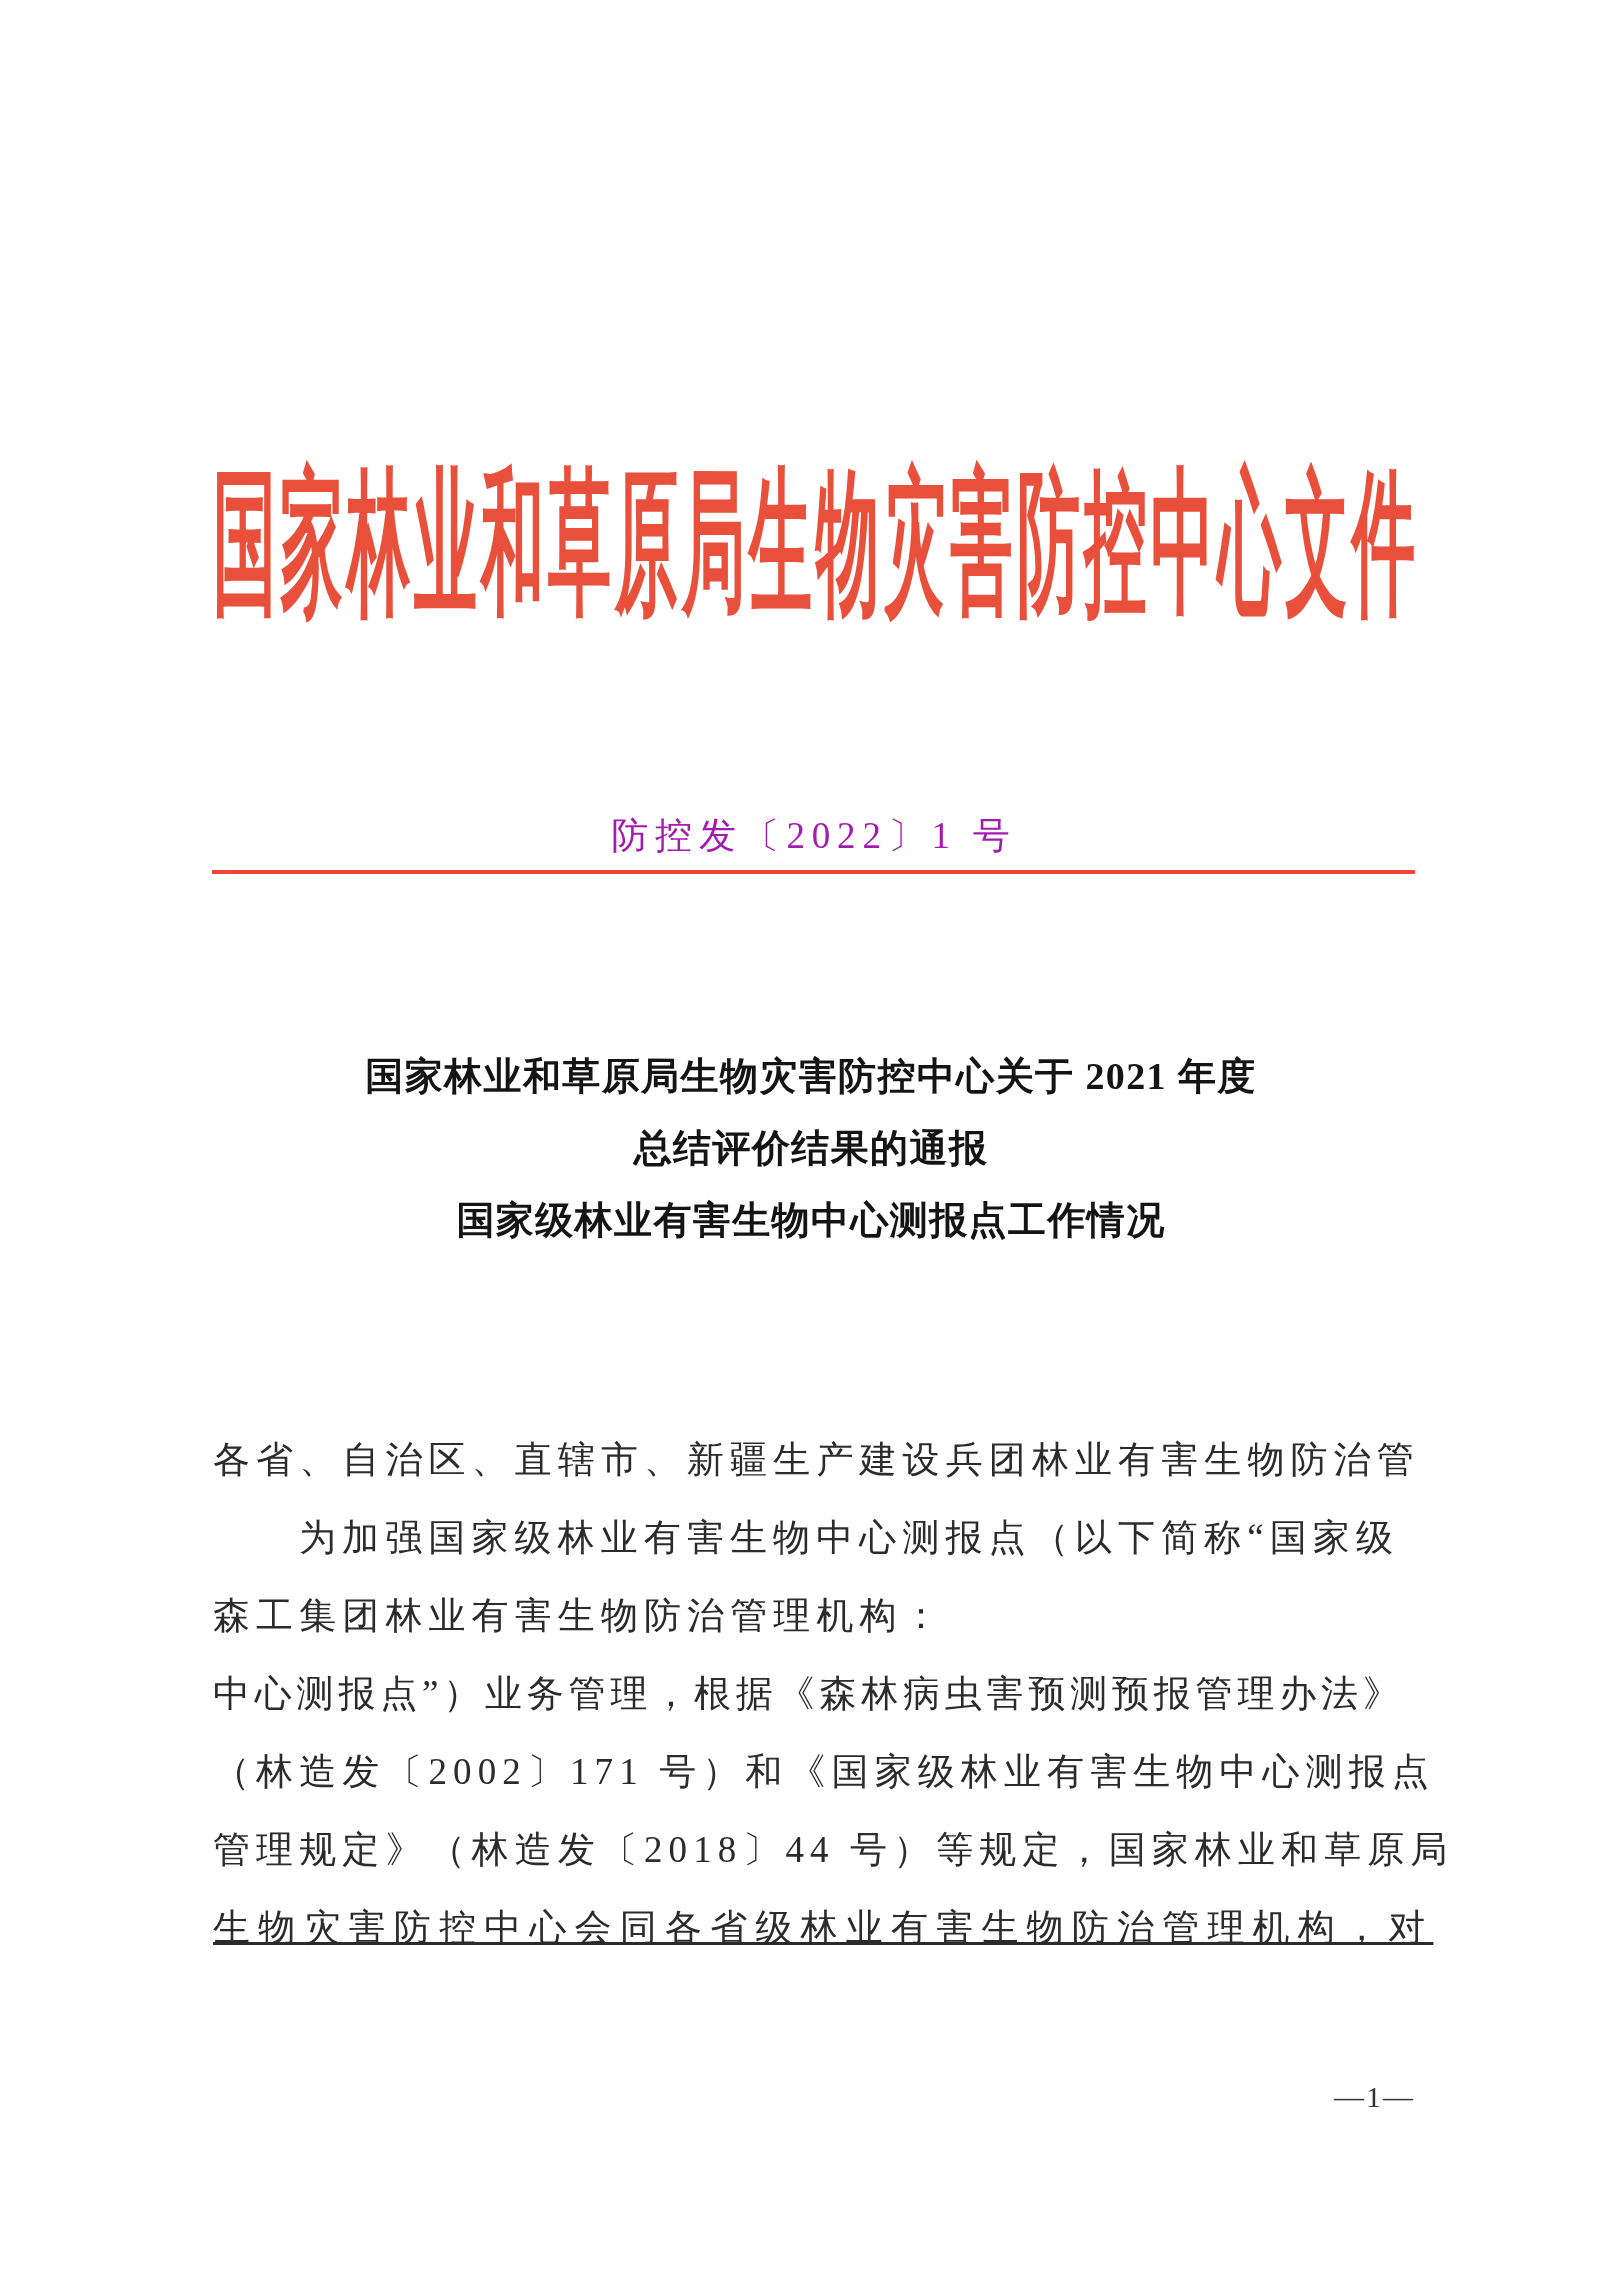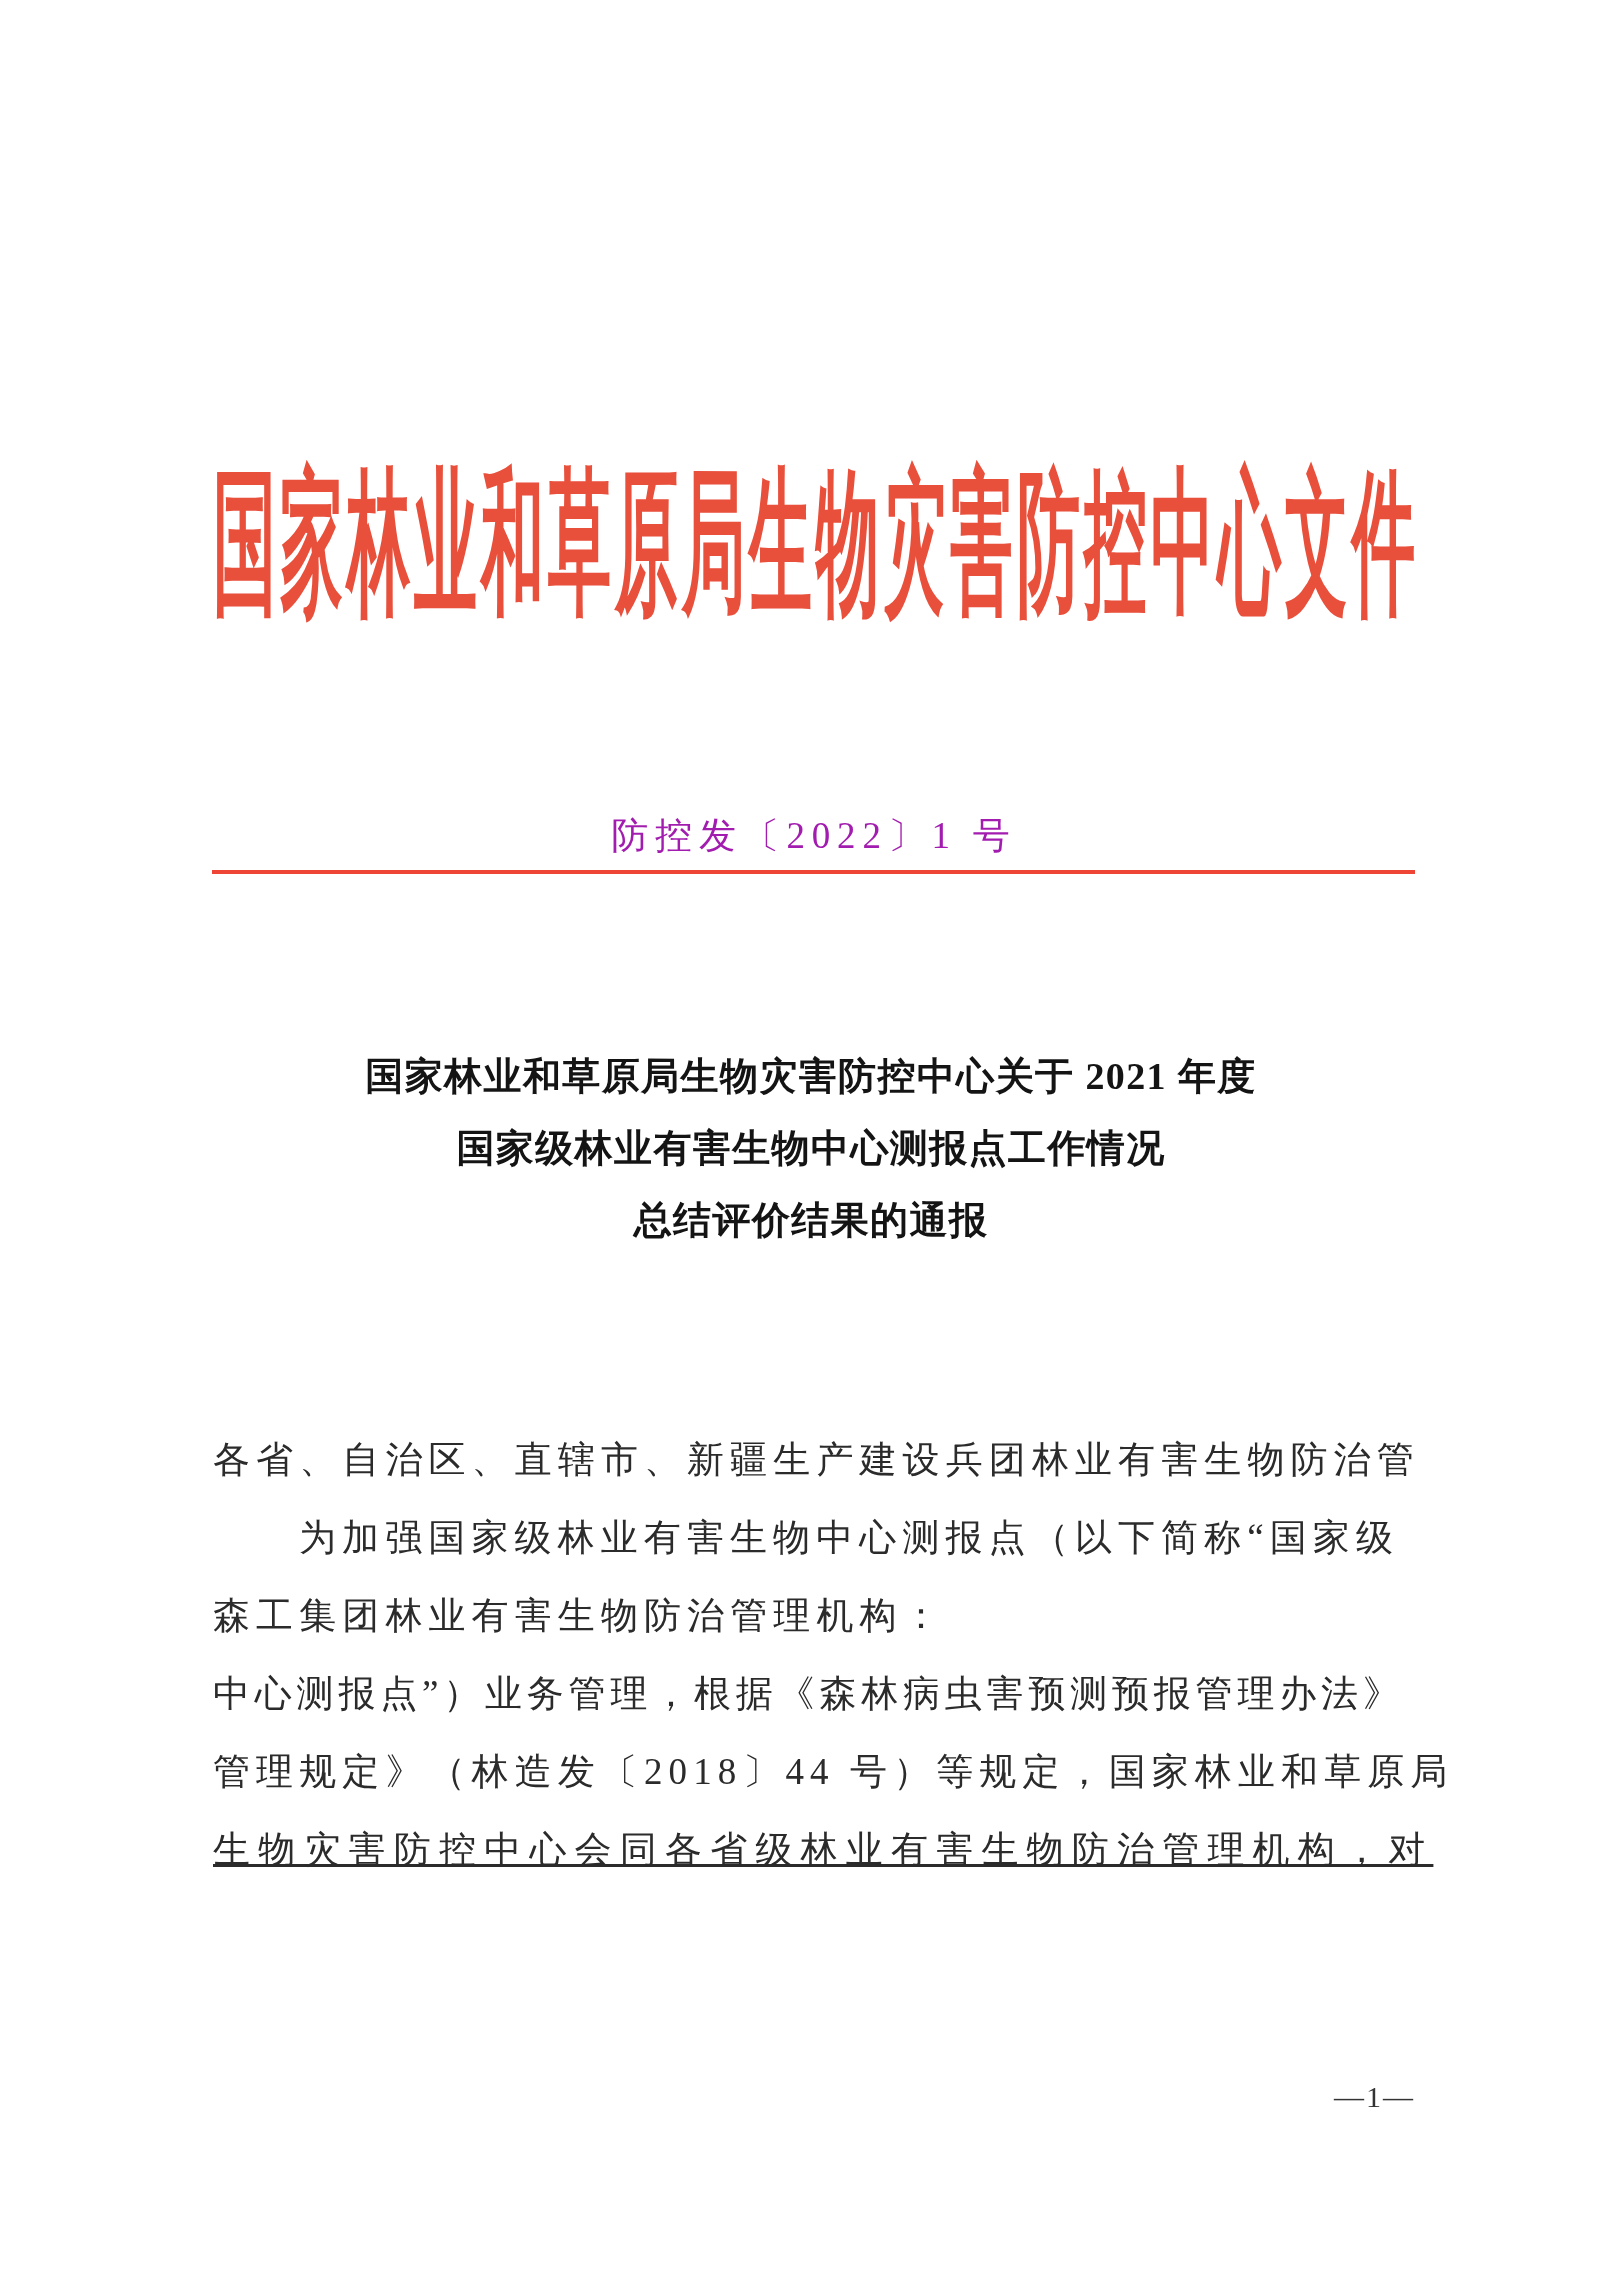--- a/index.html
+++ b/index.html
@@ -119,29 +119,30 @@
       <span>文</span>
       <span>件</span>
     </div>
 
   <div class="doc-number">防控发〔2022〕1 号</div>
 
   <div class="red-line"></div>
 
   <div class="title">
     <div class="title-line">国家林业和草原局生物灾害防控中心关于 2021 年度</div>
+    <div class="title-line">总结评价结果的通报</div>
     <div class="title-line">国家级林业有害生物中心测报点工作情况</div>
-    <div class="title-line">总结评价结果的通报</div>
   </div>
 
   <div class="body-block">
     <div class="body-line">各省、自治区、直辖市、新疆生产建设兵团林业有害生物防治管</div>
     <div class="body-line indent">为加强国家级林业有害生物中心测报点（以下简称“国家级</div>
     <div class="body-line">森工集团林业有害生物防治管理机构：</div>
     <div class="body-line tight">中心测报点”）业务管理，根据《森林病虫害预测预报管理办法》</div>
+    <div class="body-line">（林造发〔2002〕171 号）和《国家级林业有害生物中心测报点</div>
     <div class="body-line">管理规定》（林造发〔2018〕44 号）等规定，国家林业和草原局</div>
     <div class="body-line wide">生物灾害防控中心会同各省级林业有害生物防治管理机构，对</div>
   </div>
 
   <div class="page-number">—1—</div>
 
 </div>
 
 
 </body></html>

